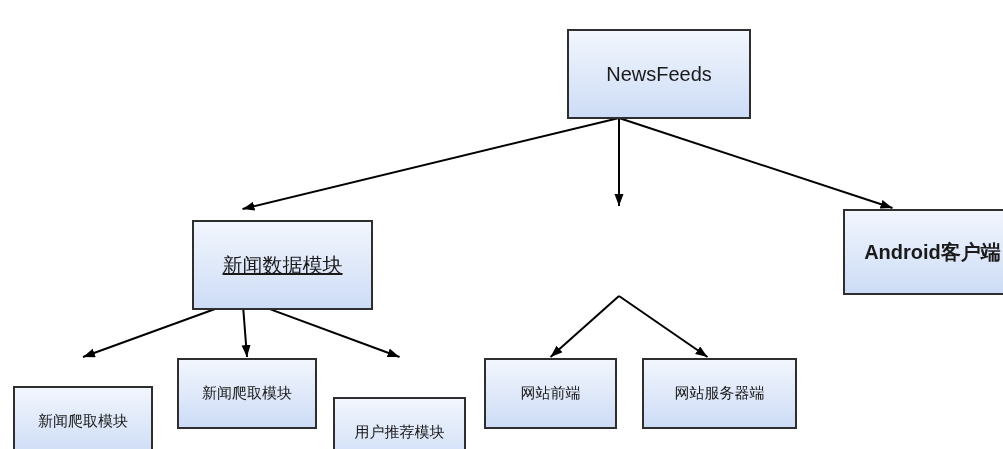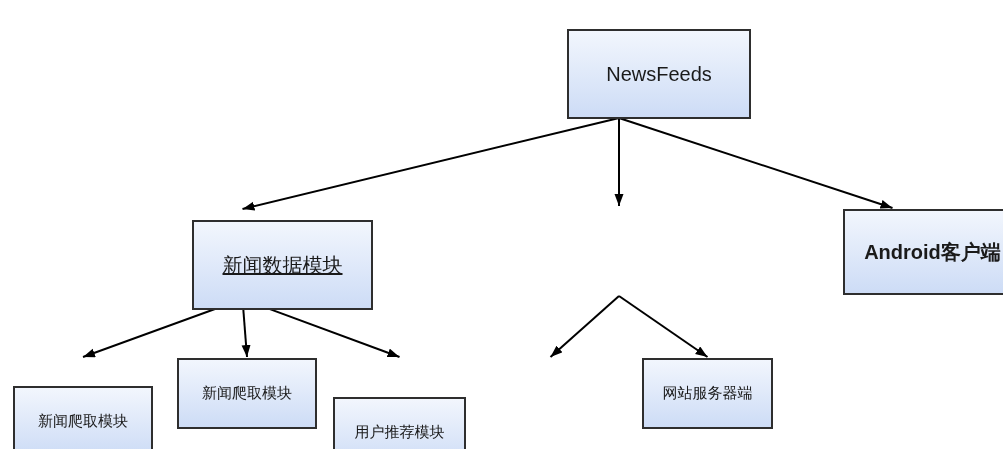--- a/index.html
+++ b/index.html
@@ -43,21 +43,21 @@
   .lvl-3 { font-size: 15px; }
 
   .n-root        { left: 527px; top: 29px;  width: 184px; height: 90px; }
   .n-news_data   { left: 152px; top: 220px; width: 181px; height: 90px; text-decoration: underline; }
   .n-website     { left: 526px; top: 207px; width: 186px; height: 90px; }
   .n-android     { left: 803px; top: 209px; width: 179px; height: 86px; font-weight: bold; }
   .n-crawler     { left: 13px;  top: 358px; width: 140px; height: 71px; margin-top: 28px; }
   .n-clustering  { left: 177px; top: 358px; width: 140px; height: 71px; }
   .n-recommend   { left: 333px; top: 358px; width: 133px; height: 71px; margin-top: 39px; }
   .n-web_frontend{ left: 484px; top: 358px; width: 133px; height: 71px; }
-  .n-web_server  { left: 642px; top: 358px; width: 131px; height: 71px; justify-content: center; }
+  .n-web_server  { left: 642px; top: 358px; width: 155px; height: 71px; justify-content: center; }
 
   .node .label { pointer-events: none; }
 </style>
 </head>
 <body>
 
 <div class="canvas">
 
   <svg id="edges" width="1003" height="449" viewBox="0 0 1003 449" xmlns="http://www.w3.org/2000/svg">
     <defs>
@@ -93,18 +93,21 @@
   </div>
 
   <div class="node lvl-3 n-clustering">
     <span class="label">新闻爬取模块</span>
   </div>
 
   <div class="node lvl-3 n-recommend">
     <span class="label">用户推荐模块</span>
   </div>
 
+  <div class="node lvl-3 n-web_frontend">
+    <span class="label">网站前端</span>
+  </div>
 
   <div class="node lvl-3 n-web_server">
     <span class="label">网站服务器端</span>
   </div>
 
 </div>
 
 </body></html>

